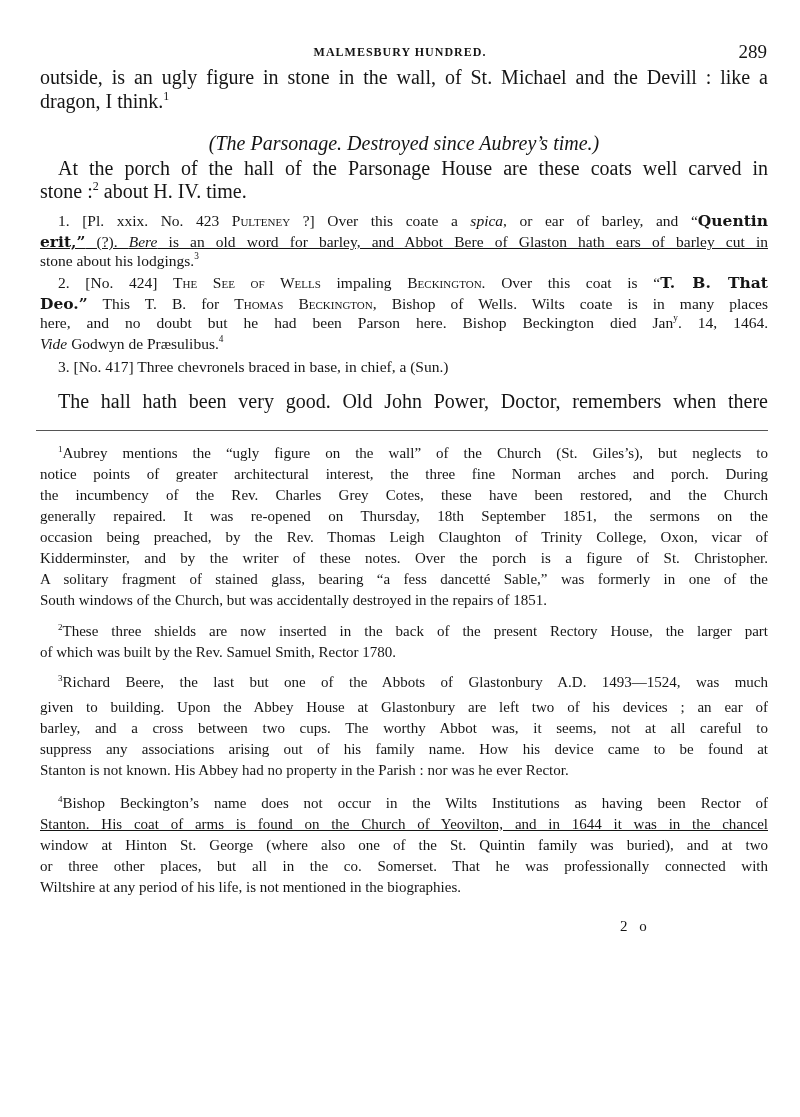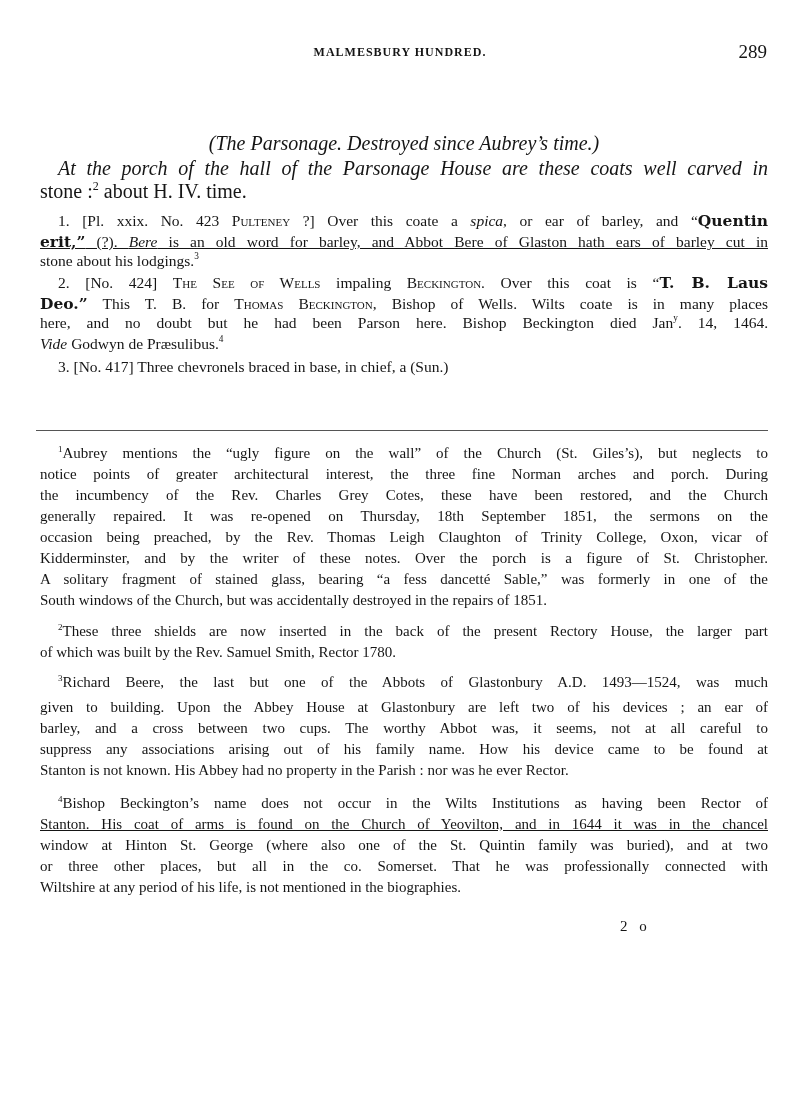--- a/index.html
+++ b/index.html
@@ -28,40 +28,43 @@
 </head>
 <body>
 
 <div class="page">
 
   <div class="running-head">
     <div class="running-title">MALMESBURY HUNDRED.</div>
     <div class="page-number">289</div>
   </div>
 
+  <div class="line body" style="top:66px;">outside, is an ugly figure in stone in the wall, of St. Michael and the Devill : like a</div>
+  <div class="line body last" style="top:90px;"><span>dragon, I think.</span><sup>1</sup></div>
 
   <div class="line body centered" style="top:132px;">(The Parsonage.   Destroyed since Aubrey’s time.)</div>
 
-  <div class="line body indent" style="top:157px; width:710px;font-style:italic;">At the porch of the hall of the Parsonage House are these coats well carved in</div>
+  <div class="line body indent" style="top:157px; width:710px;">At the porch of the hall of the Parsonage House are these coats well carved in</div>
   <div class="line body last" style="top:180px;"><span>stone :</span><sup>2</sup><span> about H. IV. time.</span></div>
 
   <div class="items">
 
     <div class="line indent" style="top:211px; width:710px;"><span>1. [Pl. xxix. No. 423 </span><span class="sc">Pulteney</span><span> ?]  Over this coate a </span><i>spica</i><span>, or ear of barley, and “</span><span class="bl">Quentin</span></div>
     <div class="line" style="top:232px;text-decoration:underline;"><span class="bl">erit,”</span><span> (?).   </span><i>Bere</i><span> is an old word for barley, and Abbot Bere of Glaston hath ears of barley cut in</span></div>
     <div class="line last" style="top:252px;"><span>stone about his lodgings.</span><sup>3</sup></div>
 
-    <div class="line indent" style="top:273px; width:710px;"><span>2. [No. 424] </span><span class="sc">The See of Wells</span><span> impaling </span><span class="sc">Beckington</span><span>.   Over this coat is “</span><span class="bl">T. B. Laus</span></div>
+    <div class="line indent" style="top:273px; width:710px;"><span>2. [No. 424] </span><span class="sc">The See of Wells</span><span> impaling </span><span class="sc">Beckington</span><span>.   Over this coat is “</span><span class="bl">T. B. That</span></div>
     <div class="line" style="top:294px;"><span class="bl">Deo.”</span><span>  This T. B. for </span><span class="sc">Thomas Beckington</span><span>, Bishop of Wells.  Wilts coate is in many places</span></div>
     <div class="line" style="top:314px;"><span>here, and no doubt but he had been Parson here.  Bishop Beckington died Jan</span><sup>y</sup><span>. 14, 1464.</span></div>
     <div class="line last" style="top:335px;"><i>Vide</i><span> Godwyn de Præsulibus.</span><sup>4</sup></div>
 
     <div class="line indent last" style="top:358px;">3. [No. 417] Three chevronels braced in base, in chief, a (Sun.)</div>
   </div>
 
+  <div class="line body indent" style="top:390px; width:710px;">The hall hath been very good.   Old John Power, Doctor, remembers when there</div>
 
   <div class="rule"></div>
 
   <div class="fn">
 
     <div class="line indent" style="top:445px; width:710px;"><sup>1</sup><span>Aubrey mentions the “ugly figure on the wall” of the Church (St. Giles’s), but neglects to</span></div>
     <div class="line" style="top:466px;">notice points of greater architectural interest, the three fine Norman arches and porch.  During</div>
     <div class="line" style="top:487px;">the incumbency of the Rev. Charles Grey Cotes, these have been restored, and the Church</div>
     <div class="line" style="top:508px;">generally repaired.  It was re-opened on Thursday, 18th September 1851, the sermons on the</div>
     <div class="line" style="top:529px;">occasion being preached, by the Rev. Thomas Leigh Claughton of Trinity College, Oxon, vicar of</div>

